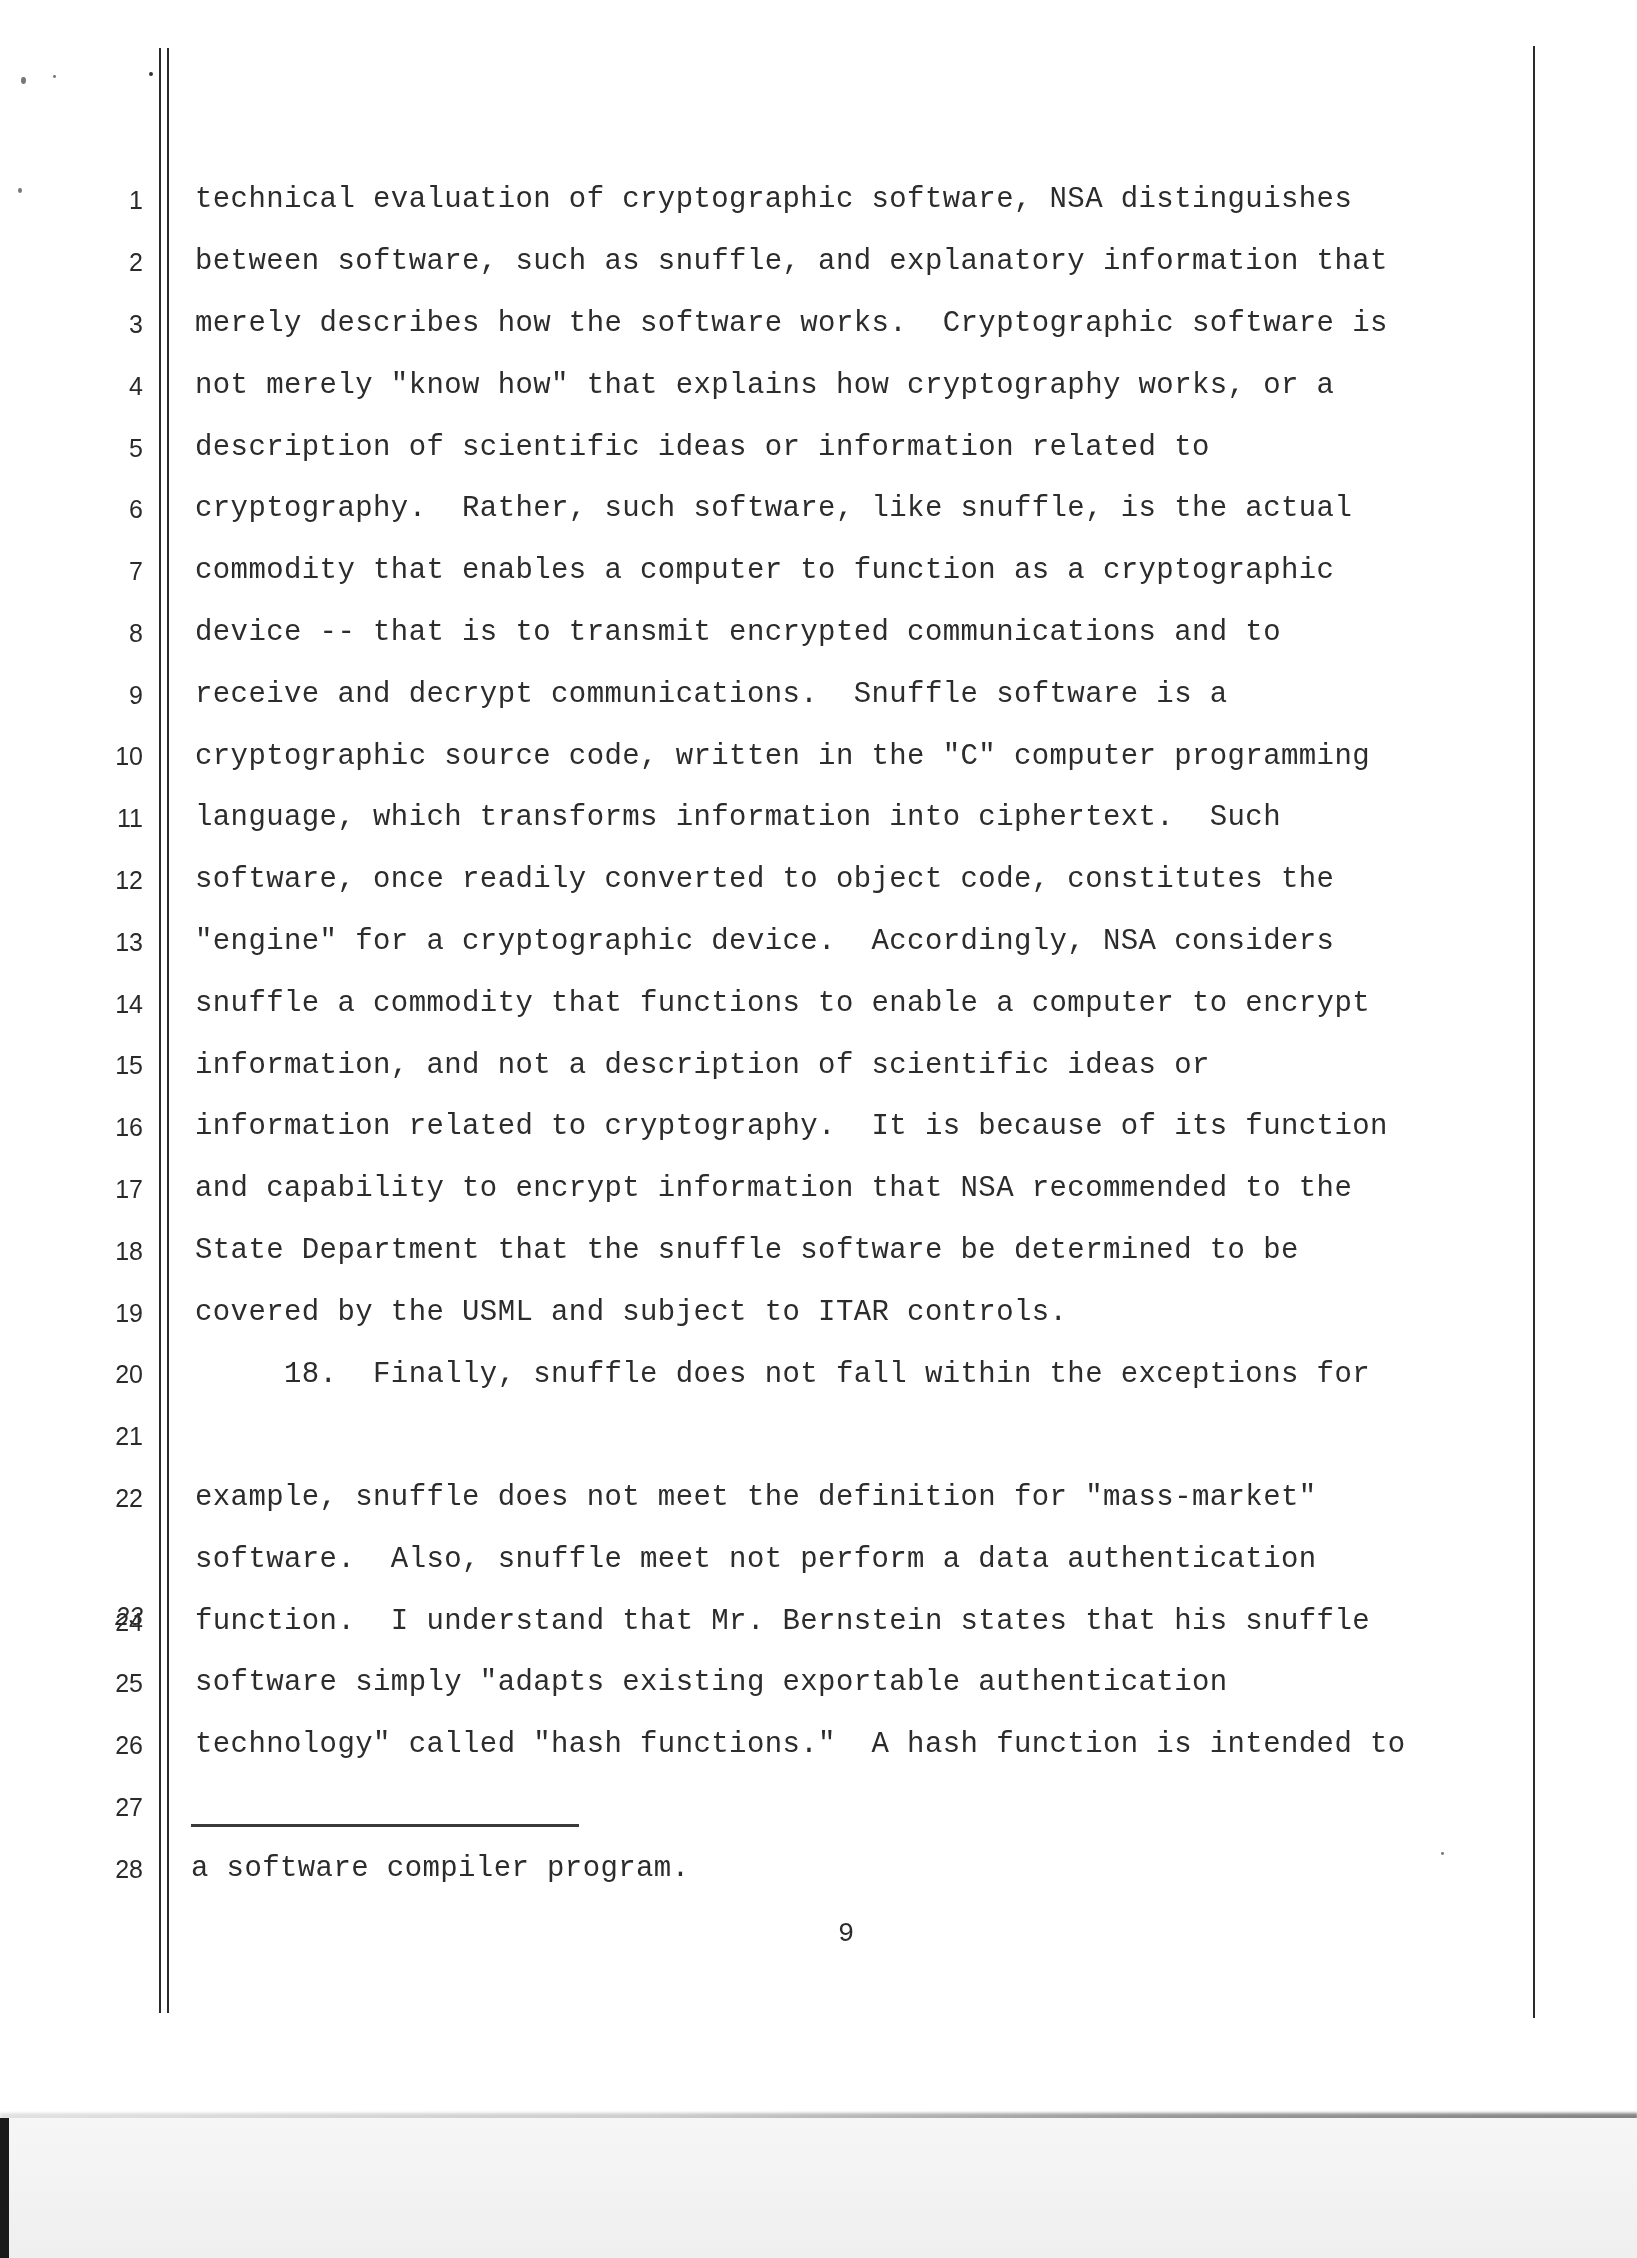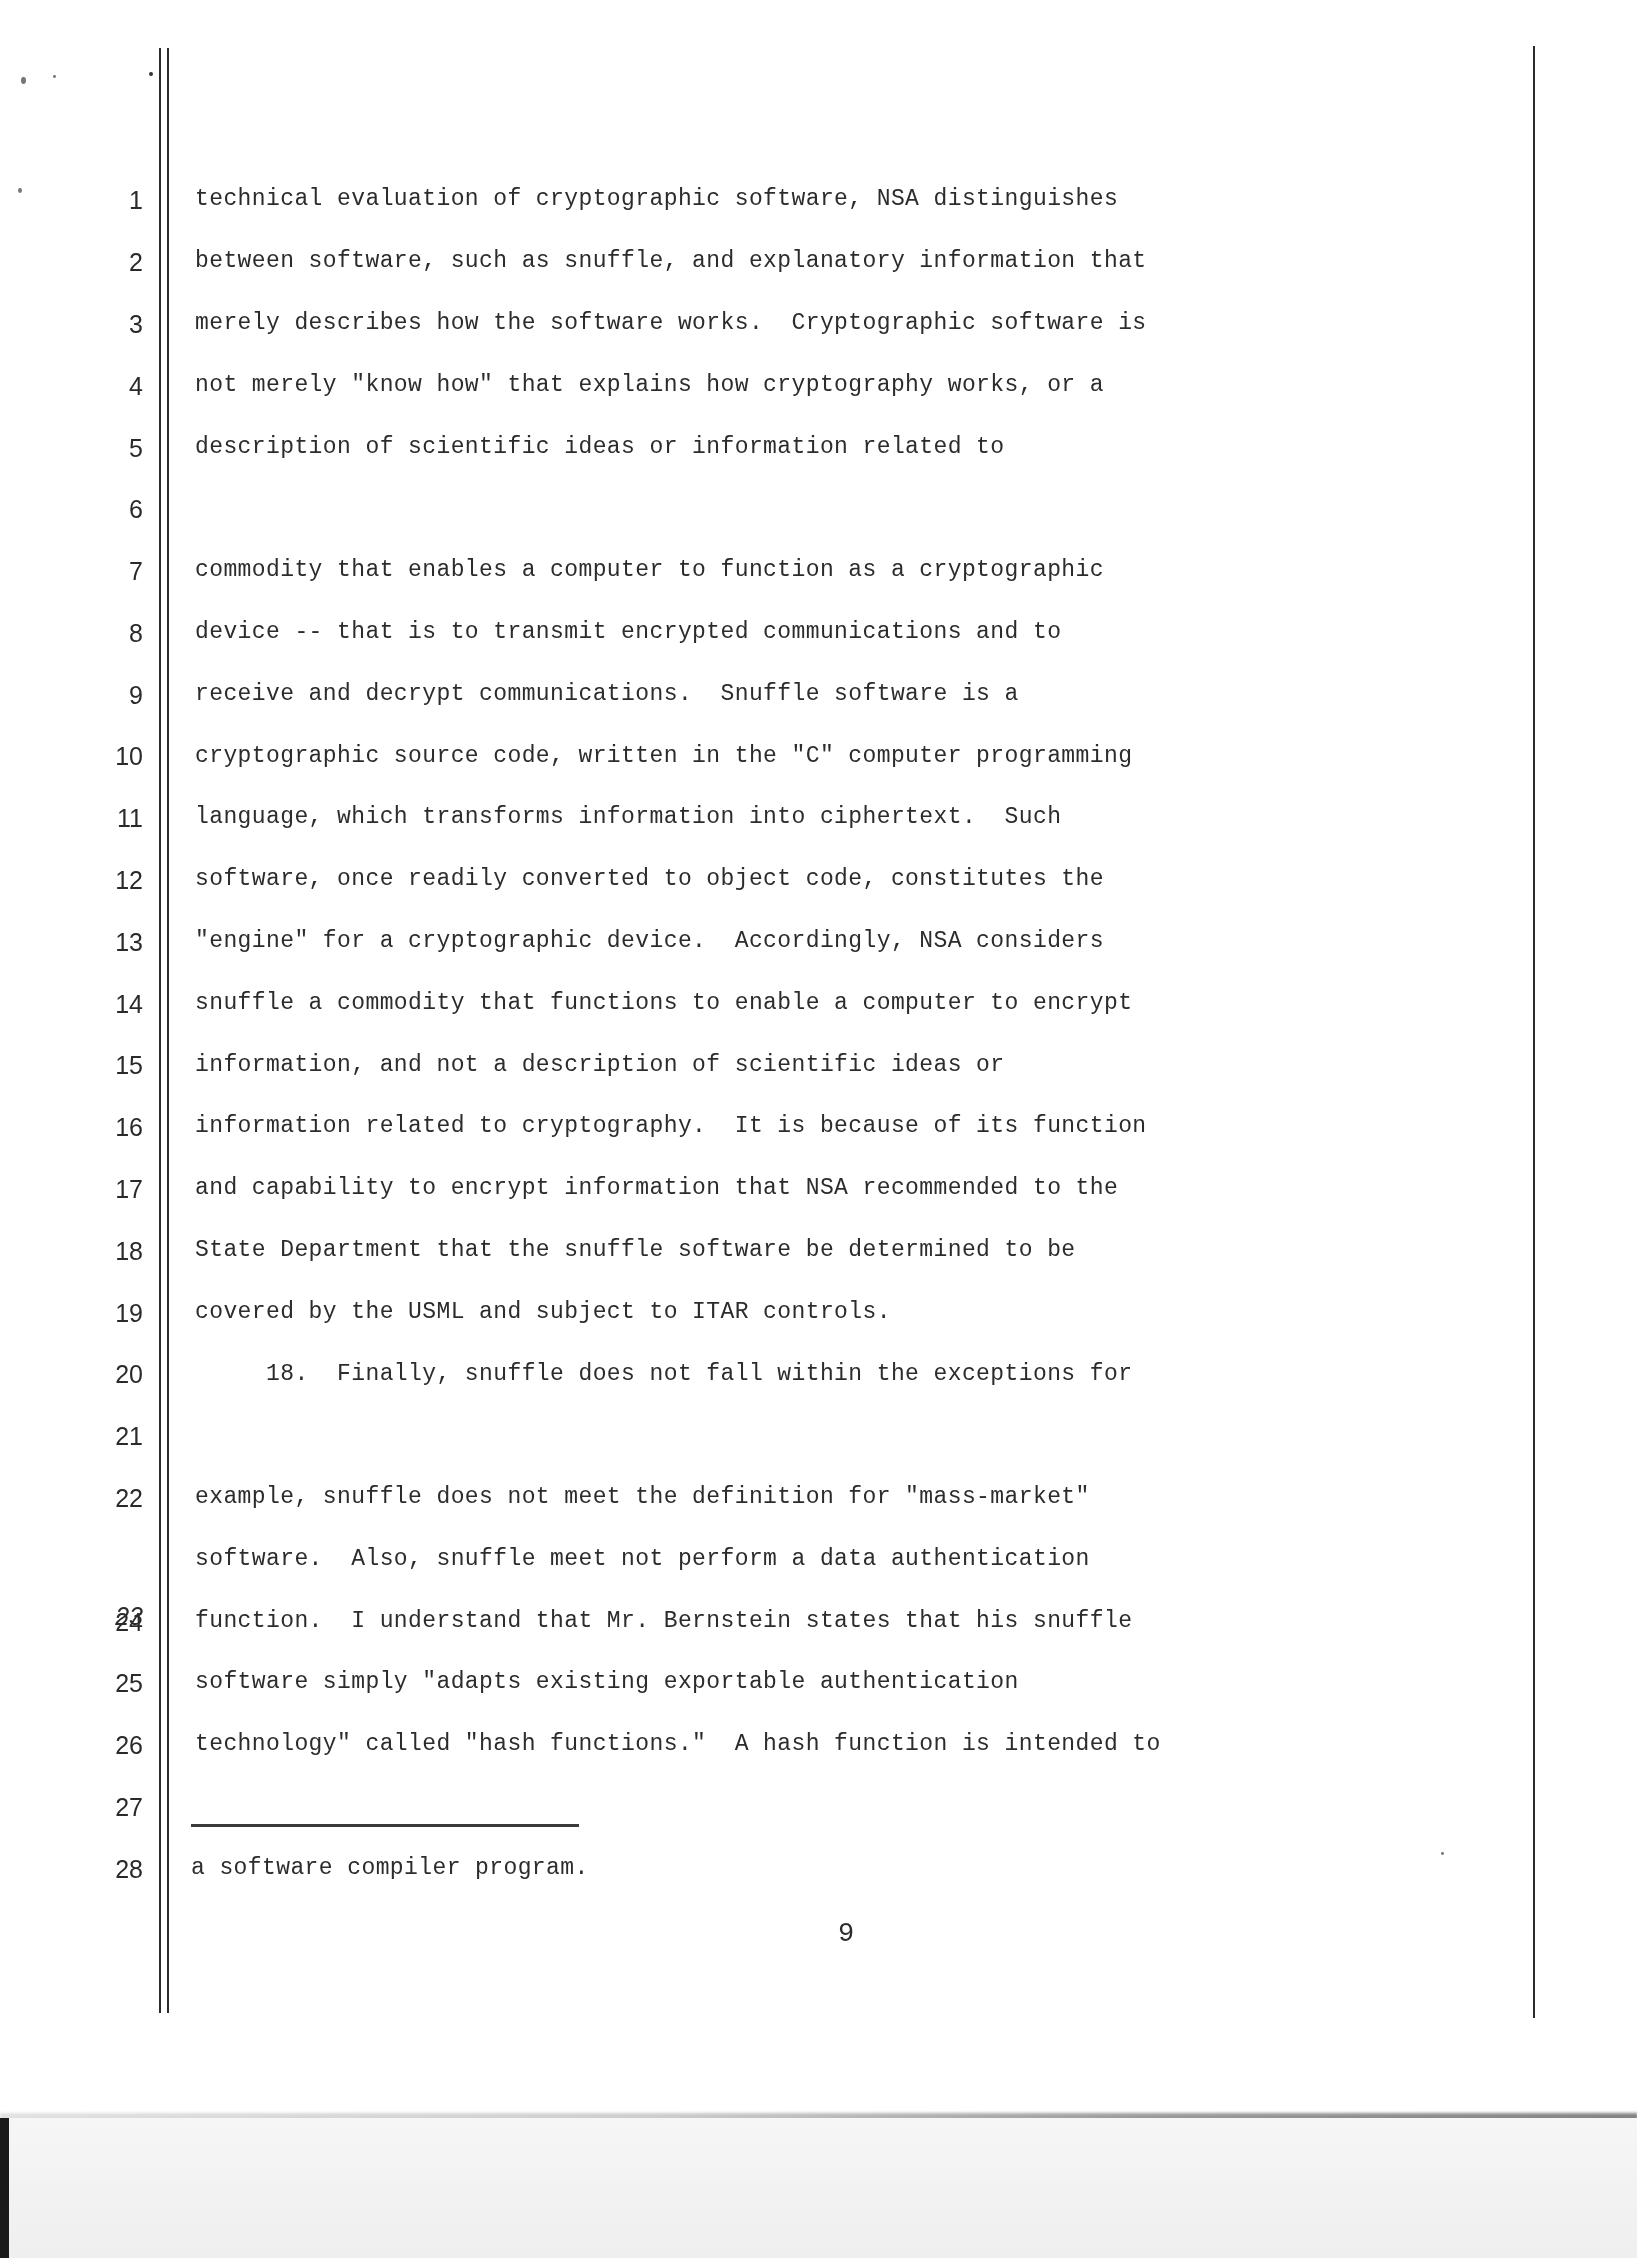--- a/index.html
+++ b/index.html
@@ -59,21 +59,21 @@
       width: 46px;
       text-align: right;
       font-size: 25px;
       line-height: 29px;
       color: #2a2a2a;
       font-family: "Liberation Sans", "DejaVu Sans", sans-serif;
     }
     .text-line {
       position: absolute;
       left: 195px;
-      font-size: 23px;
+      font-size: 29px;
       line-height: 33px;
       white-space: pre;
       letter-spacing: 0.4px;
       color: #2c2c2c;
     }
     .footnote-rule {
       position: absolute;
       left: 191px;
       top: 1824px;
       width: 388px;
@@ -136,20 +136,21 @@
   <div class="line-num" style="top:1669px;">25</div>
   <div class="line-num" style="top:1731px;">26</div>
   <div class="line-num" style="top:1793px;">27</div>
   <div class="line-num" style="top:1855px;">28</div>
 
   <div class="text-line" style="top:183px;">technical evaluation of cryptographic software, NSA distinguishes</div>
   <div class="text-line" style="top:245px;">between software, such as snuffle, and explanatory information that</div>
   <div class="text-line" style="top:307px;">merely describes how the software works.  Cryptographic software is</div>
   <div class="text-line" style="top:369px;">not merely "know how" that explains how cryptography works, or a</div>
   <div class="text-line" style="top:431px;">description of scientific ideas or information related to</div>
+  <div class="text-line" style="top:492px;">cryptography.  Rather, such software, like snuffle, is the actual</div>
   <div class="text-line" style="top:554px;">commodity that enables a computer to function as a cryptographic</div>
   <div class="text-line" style="top:616px;text-align:center;">device -- that is to transmit encrypted communications and to</div>
   <div class="text-line" style="top:678px;">receive and decrypt communications.  Snuffle software is a</div>
   <div class="text-line" style="top:740px;">cryptographic source code, written in the "C" computer programming</div>
   <div class="text-line" style="top:801px;">language, which transforms information into ciphertext.  Such</div>
   <div class="text-line" style="top:863px;">software, once readily converted to object code, constitutes the</div>
   <div class="text-line" style="top:925px;">"engine" for a cryptographic device.  Accordingly, NSA considers</div>
   <div class="text-line" style="top:987px;">snuffle a commodity that functions to enable a computer to encrypt</div>
   <div class="text-line" style="top:1049px;">information, and not a description of scientific ideas or</div>
   <div class="text-line" style="top:1110px;">information related to cryptography.  It is because of its function</div>

